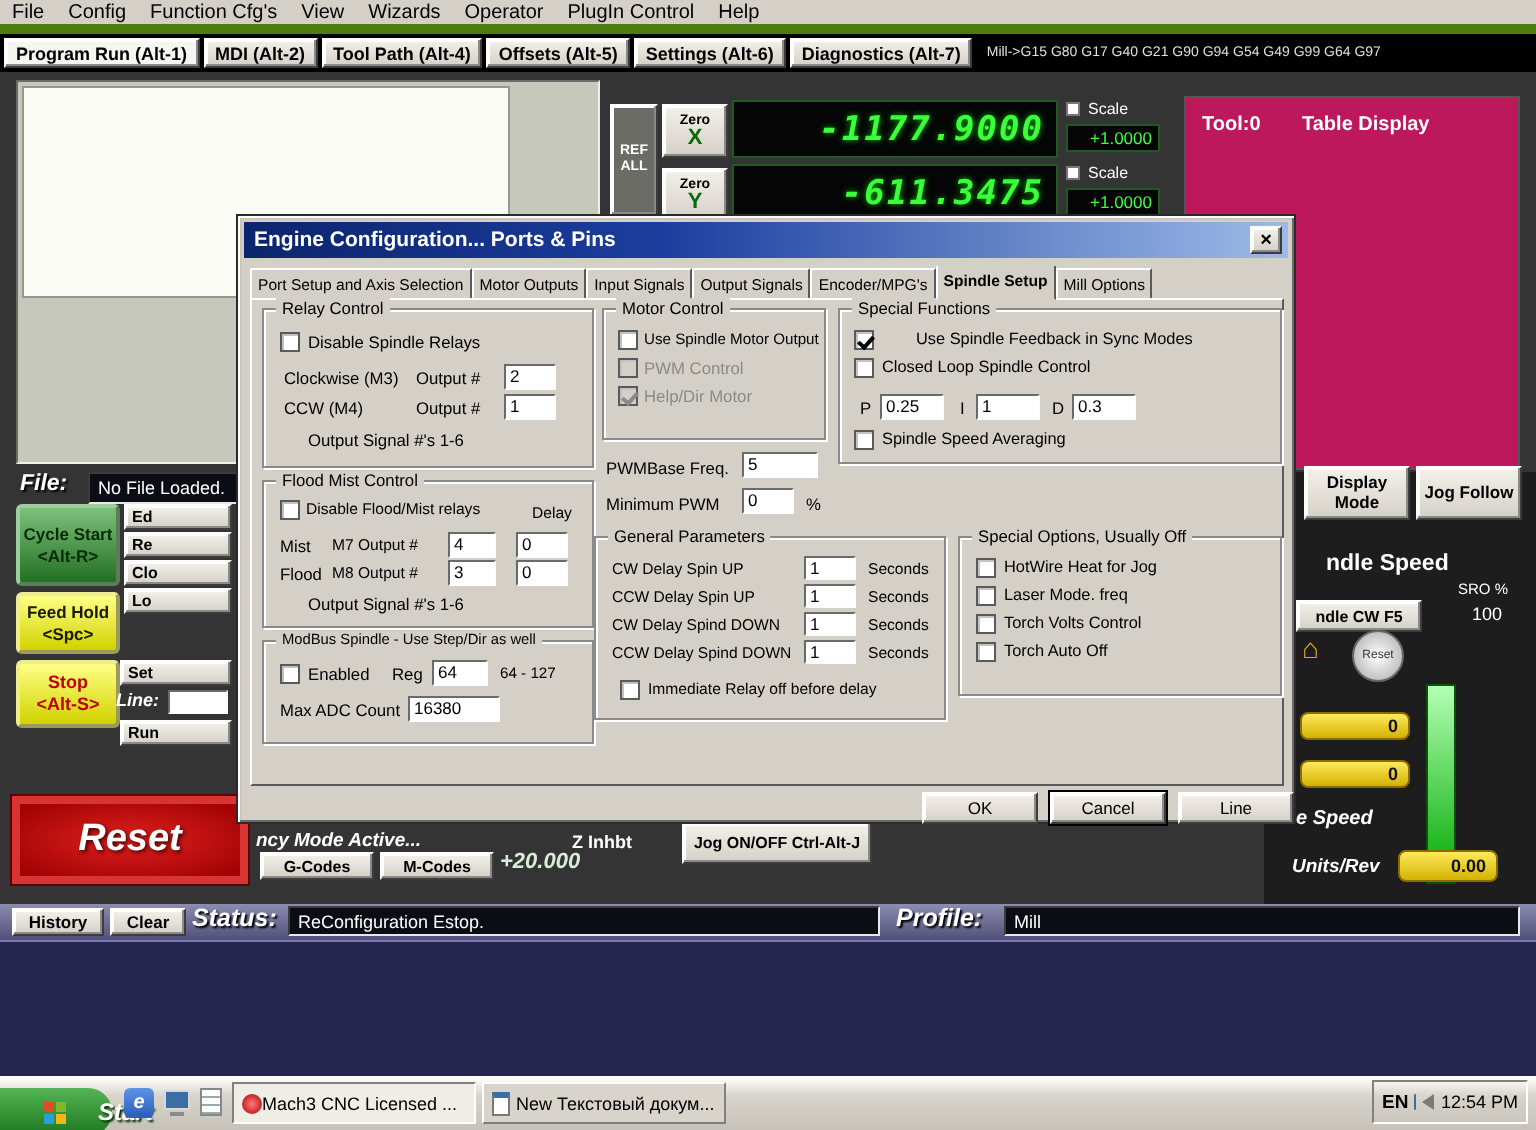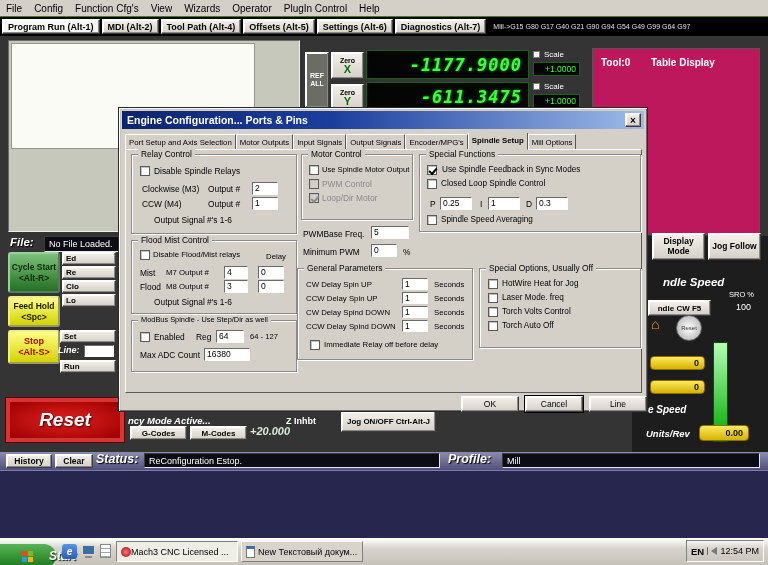--- a/index.html
+++ b/index.html
@@ -35,21 +35,21 @@
   .dtab{font-size:7.8px;padding:0 3px;background:#d4d0c8;border:1px solid;border-color:#fff #5a5a5a #5a5a5a #fff;
        height:16px;display:flex;align-items:center;white-space:nowrap;color:#000}
   .dtab.active{height:19px;margin-top:-3px;position:relative;z-index:3;border-bottom:1px solid #d4d0c8;font-weight:bold}
   .mini{width:7px;height:7px;background:#fff;border:1px solid #777;display:inline-block}
 </style>
 </head>
 <body>
 
 <div class="screen">
 
-  <div class="abs" style="left:0;top:0;width:768px;height:17px;background:#d4d0c8;border-bottom:1px solid #4d7c0f;display:flex;align-items:center">
+  <div class="abs" style="left:0;top:0;width:768px;height:17px;background:#d4d0c8;border-bottom:5px solid #4d7c0f;display:flex;align-items:center">
     <span class="menu-item">File</span>
     <span class="menu-item">Config</span>
     <span class="menu-item">Function Cfg's</span>
     <span class="menu-item">View</span>
     <span class="menu-item">Wizards</span>
     <span class="menu-item">Operator</span>
     <span class="menu-item">PlugIn Control</span>
     <span class="menu-item">Help</span>
   </div>
 
@@ -130,21 +130,21 @@
   <div class="abs" style="left:6px;top:398px;width:118px;height:44px;background:radial-gradient(#e02020,#9c0000);border:4px solid #d83434;outline:1px solid #5a0000;display:flex;align-items:center;justify-content:center;color:#fff;font-weight:bold;font-style:italic;font-size:19px;text-shadow:1px 1px 2px #400">Reset</div>
 
   <span class="abs wlbl" style="left:128px;top:415px;font-size:9.5px;font-weight:bold;font-style:italic">ncy Mode Active...</span>
   <span class="abs wlbl" style="left:286px;top:416px;font-size:9px;font-weight:bold">Z Inhbt</span>
   <div class="btn abs" style="left:341px;top:411px;width:95px;height:21px;font-size:8px">Jog ON/OFF Ctrl-Alt-J</div>
 
   <div class="btn abs" style="left:130px;top:426px;width:57px;height:14px">G-Codes</div>
   <div class="btn abs" style="left:190px;top:426px;width:57px;height:14px">M-Codes</div>
   <span class="abs" style="left:250px;top:425px;color:#d8ecd8;font-weight:bold;font-style:italic;font-size:11px">+20.000</span>
 
-  <span class="abs wlbl" style="left:663px;top:276px;font-size:11.5px;font-weight:bold;font-style:italic">ndle Speed</span>
+  <span class="abs wlbl" style="left:663px;top:276px;font-size:11.5px;font-weight:bold;">ndle Speed</span>
   <span class="abs wlbl" style="left:729px;top:290px;font-size:7.5px">SRO %</span>
   <div class="btn abs" style="left:648px;top:300px;width:63px;height:16px">ndle CW F5</div>
   <span class="abs wlbl" style="left:736px;top:302px;font-size:9px">100</span>
   <span class="abs" style="left:651px;top:317px;font-size:14px;color:#e0a81e;line-height:1">⌂</span>
   <div class="abs" style="left:676px;top:315px;width:26px;height:26px;border-radius:50%;background:radial-gradient(#ffffff,#a8a8a8);border:1px solid #666;display:flex;align-items:center;justify-content:center;font-size:6px;color:#333">Reset</div>
   <div class="pill abs" style="left:650px;top:356px;width:55px;height:14px">0</div>
   <div class="pill abs" style="left:650px;top:380px;width:55px;height:14px">0</div>
   <div class="abs" style="left:713px;top:342px;width:15px;height:100px;background:linear-gradient(180deg,#b4ffb4,#00a800);border:1px solid #0a520a"></div>
   <span class="abs wlbl" style="left:648px;top:404px;font-size:10px;font-weight:bold;font-style:italic">e Speed</span>
   <span class="abs wlbl" style="left:646px;top:428px;font-size:9.5px;font-weight:bold;font-style:italic">Units/Rev</span>
@@ -252,21 +252,21 @@
       <div class="fld" style="position:absolute;left:72px;top:27px;width:46px;height:13px">16380</div>
     </div>
 
     <div class="grp" style="left:182px;top:46px;width:112px;height:66px">
       <span class="leg">Motor Control</span>
       <span class="cb" style="left:7px;top:10px"></span>
       <span class="dlbl" style="left:20px;top:10px;font-size:7.6px">Use Spindle Motor Output</span>
       <span class="cb dis" style="left:7px;top:24px"></span>
       <span class="dlbl dis" style="left:20px;top:24px">PWM Control</span>
       <span class="cb dis checked" style="left:7px;top:38px"></span>
-      <span class="dlbl dis" style="left:20px;top:38px">Loop/Dir Motor</span>
+      <span class="dlbl dis" style="left:20px;top:38px">Help/Dir Motor</span>
     </div>
     <span class="dlbl" style="left:184px;top:121px">PWMBase Freq.</span>
     <div class="fld" style="position:absolute;left:252px;top:118px;width:38px;height:13px">5</div>
     <span class="dlbl" style="left:184px;top:139px">Minimum PWM</span>
     <div class="fld" style="position:absolute;left:252px;top:136px;width:26px;height:13px">0</div>
     <span class="dlbl" style="left:284px;top:139px">%</span>
 
     <div class="grp" style="left:178px;top:160px;width:176px;height:92px">
       <span class="leg">General Parameters</span>
       <span class="dlbl" style="left:8px;top:11px;font-size:7.8px">CW Delay Spin UP</span>
@@ -281,21 +281,21 @@
       <span class="dlbl" style="left:8px;top:53px;font-size:7.8px">CCW Delay Spind DOWN</span>
       <div class="fld" style="position:absolute;left:104px;top:51px;width:26px;height:12px">1</div>
       <span class="dlbl" style="left:136px;top:53px;font-size:7.8px">Seconds</span>
       <span class="cb" style="left:12px;top:71px"></span>
       <span class="dlbl" style="left:26px;top:71px;font-size:7.8px">Immediate Relay off before delay</span>
     </div>
 
     <div class="grp" style="left:300px;top:46px;width:222px;height:78px">
       <span class="leg">Special Functions</span>
       <span class="cb checked" style="left:7px;top:10px"></span>
-      <span class="dlbl" style="left:22px;top:10px;font-size:8.2px">Use Spindle Feedback in Sync Modes</span>
+      <span class="dlbl" style="left:38px;top:10px;font-size:8.2px">Use Spindle Feedback in Sync Modes</span>
       <span class="cb" style="left:7px;top:24px"></span>
       <span class="dlbl" style="left:21px;top:24px;font-size:8.2px">Closed Loop Spindle Control</span>
       <span class="dlbl" style="left:10px;top:44px">P</span>
       <div class="fld" style="position:absolute;left:20px;top:42px;width:32px;height:13px">0.25</div>
       <span class="dlbl" style="left:60px;top:44px">I</span>
       <div class="fld" style="position:absolute;left:68px;top:42px;width:32px;height:13px">1</div>
       <span class="dlbl" style="left:106px;top:44px">D</span>
       <div class="fld" style="position:absolute;left:116px;top:42px;width:32px;height:13px">0.3</div>
       <span class="cb" style="left:7px;top:60px"></span>
       <span class="dlbl" style="left:21px;top:60px;font-size:8.2px">Spindle Speed Averaging</span>

